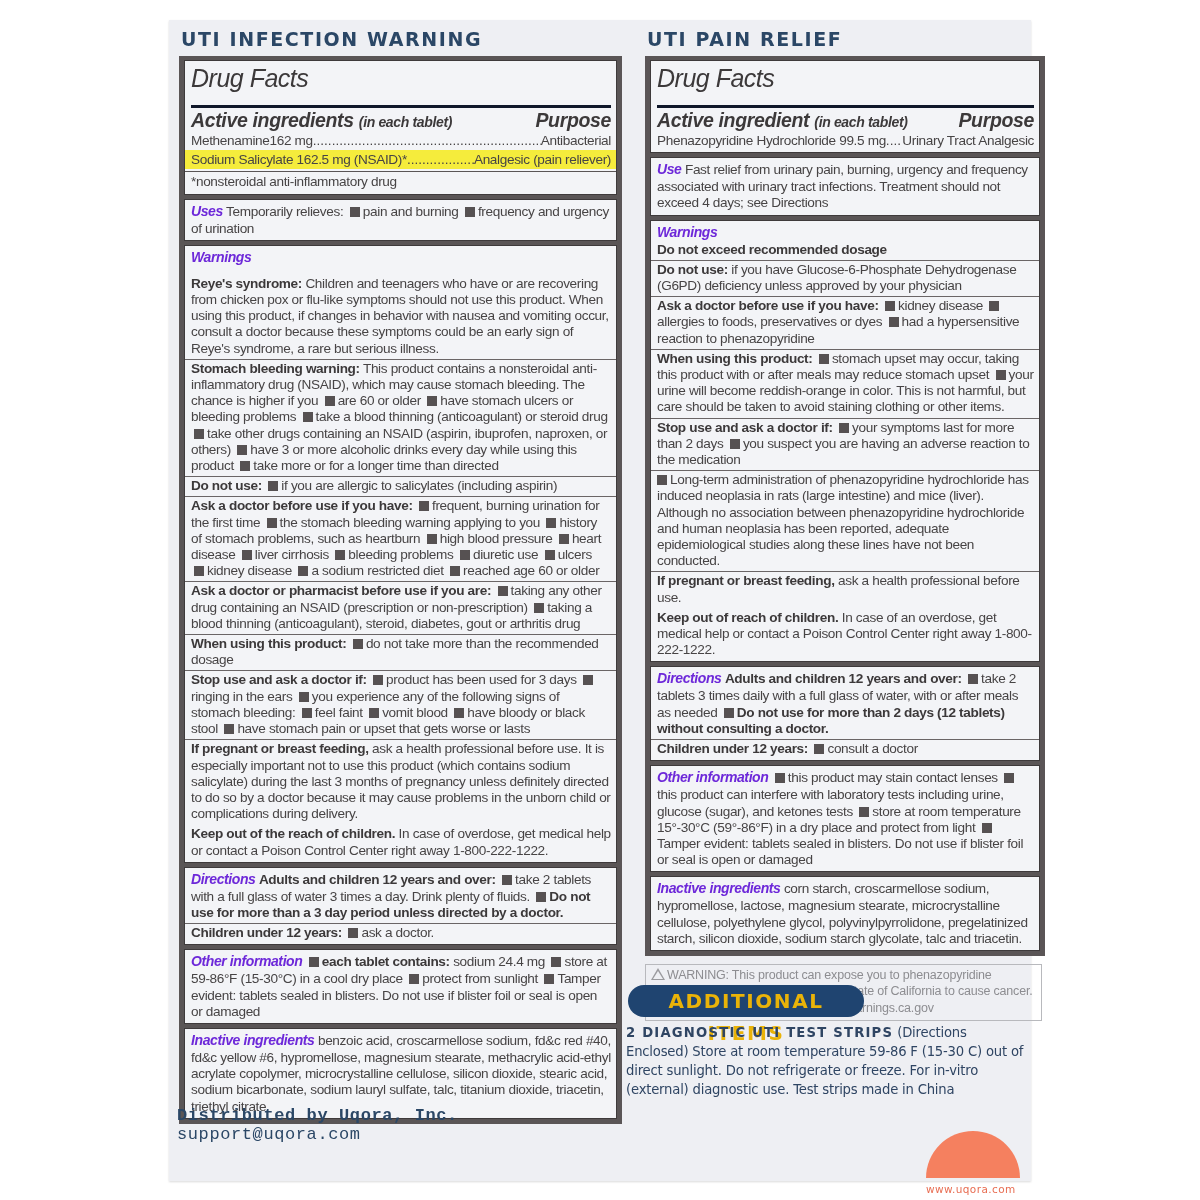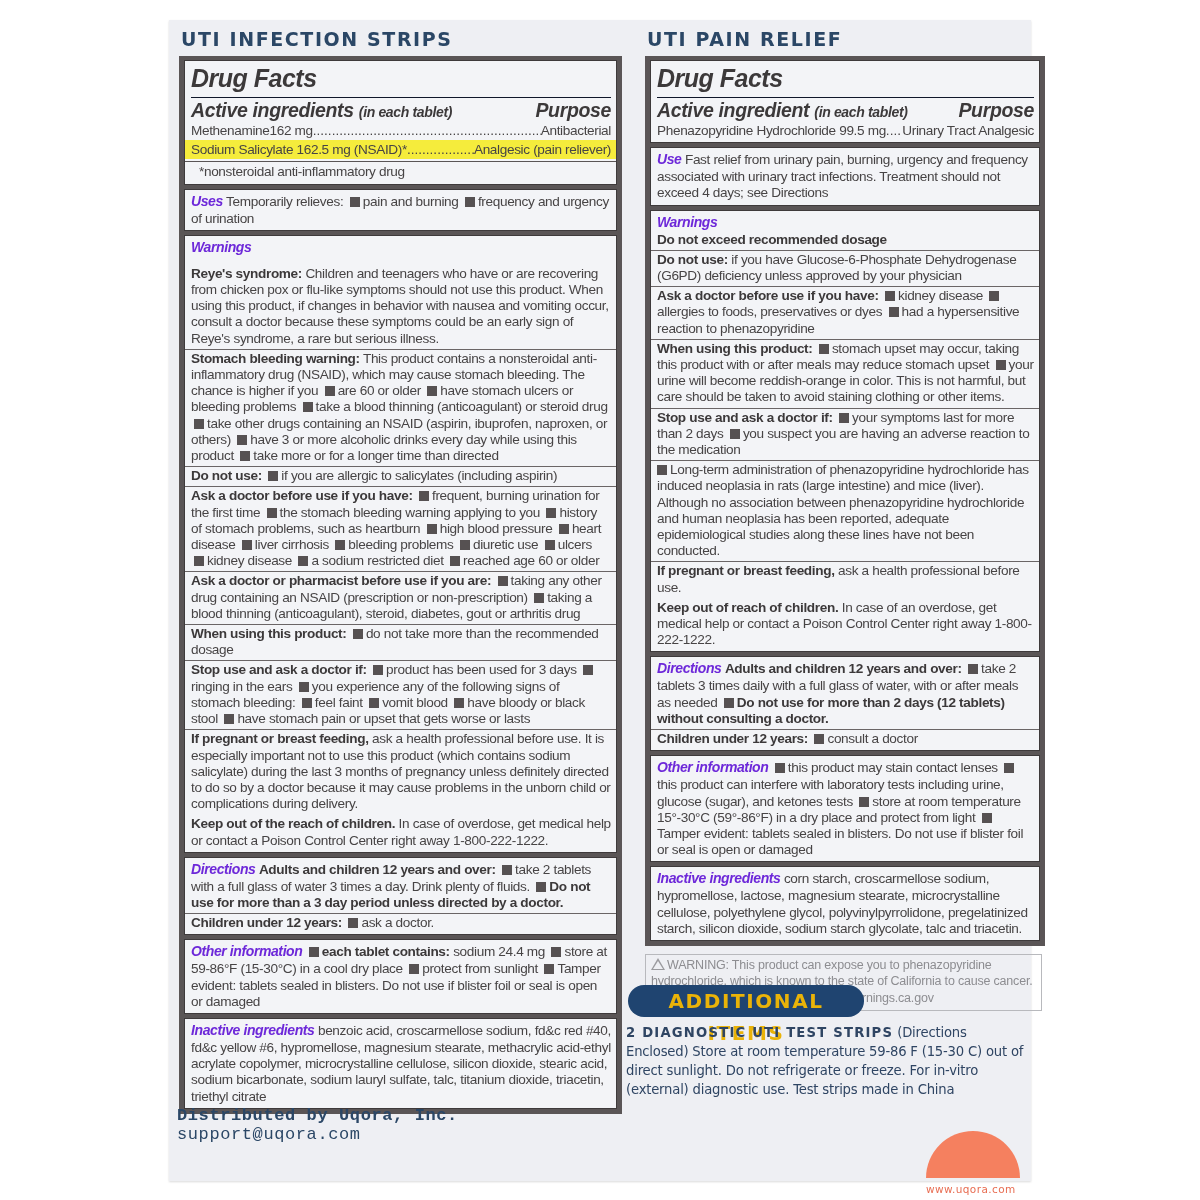--- a/index.html
+++ b/index.html
@@ -25,35 +25,35 @@
     background: #5a5556; padding: 4px 5px 5px 5px;
   }
   .df-box {
     background: #f3f4f7; border: 1px solid #3e3a3b;
     padding: 2px 5px 3px 6px; margin-bottom: 4px;
     font-size: 13.6px; line-height: 16.2px; color: #474445;
     letter-spacing: -0.35px;
   }
   .df-box:last-child { margin-bottom: 0; }
   .df-title {
-    font-weight: bold; font-style: italic; font-size: 25px; line-height: 30px;
+    font-weight: normal; font-style: italic; font-size: 25px; line-height: 30px;
     color: #3c393a; letter-spacing: -0.5px;
-    border-bottom: 1px solid #0f172a; padding-bottom: 4px;
+    border-bottom: 3px solid #0f172a; padding-bottom: 12px;
   }
   .ai-head {
     display: flex; justify-content: space-between; align-items: baseline;
     margin-top: 1px;
   }
   .ai-head .h { font-weight: bold; font-style: italic; font-size: 19.5px; line-height: 22px; color:#3c393a; }
   .ai-head .h small { font-size: 14px; font-weight: bold; font-style: italic; }
   .ingr-row { display: flex; white-space: nowrap; overflow: hidden; }
   .ingr-row .dots { flex: 1; overflow: hidden; }
   .ingr-row .dots::after { content: "........................................................................................................................................"; letter-spacing: 0; }
   .highlight { background: #f5ec3c; margin: 1px -5px 0 -6px; padding: 2px 5px 1px 6px; }
-  .footnote-line { border-top: 1px solid #5a5556; margin: 2px -5px 0 -6px; padding: 2px 5px 0 14px; }
+  .footnote-line { border-top: 1px solid #5a5556; margin: 2px -5px 0 -6px; padding: 2px 5px 0 6px; }
 
   .sec-head { font-weight: bold; font-style: italic; font-size: 14px; line-height: 19px; color:#6d28d9; letter-spacing: -0.4px; }
   .b { font-weight: bold; color: #3c393a; }
   .sq { display: inline-block; width: 10px; height: 10px; background: #565152; margin: 0 3px 0 3px; vertical-align: -1px; }
   .sub { border-top: 1px solid #6a6566; margin: 2px -5px 0 -6px; padding: 1px 5px 0 6px; }
   .sub.first { border-top: none; margin-top: 8px; }
 
   .company {
     position: absolute; left: 8px; top: 1086px;
     font-family: Liberation Mono, monospace; color: #2b4766;
@@ -93,21 +93,21 @@
     position: absolute; left: 757px; top: 1163px; width: 100px;
     font-family: "DejaVu Sans", sans-serif; font-size: 10.5px; color: #e86d52; letter-spacing: 0.4px;
   }
 </style>
 </head>
 <body>
 
 <div class="panel">
 
   <div class="col col-left">
-    <div class="section-title">UTI INFECTION STRIPS</div>
+    <div class="section-title">UTI INFECTION WARNING</div>
     <div class="df-frame">
 
       <div class="df-box">
         <div class="df-title">Drug Facts</div>
         <div class="ai-head">
           <span class="h"><span>Active ingredients</span> <small>(in each tablet)</small></span>
           <span class="h">Purpose</span>
         </div>
         <div class="ingr-row">
           <span>Methenamine162 mg</span>

